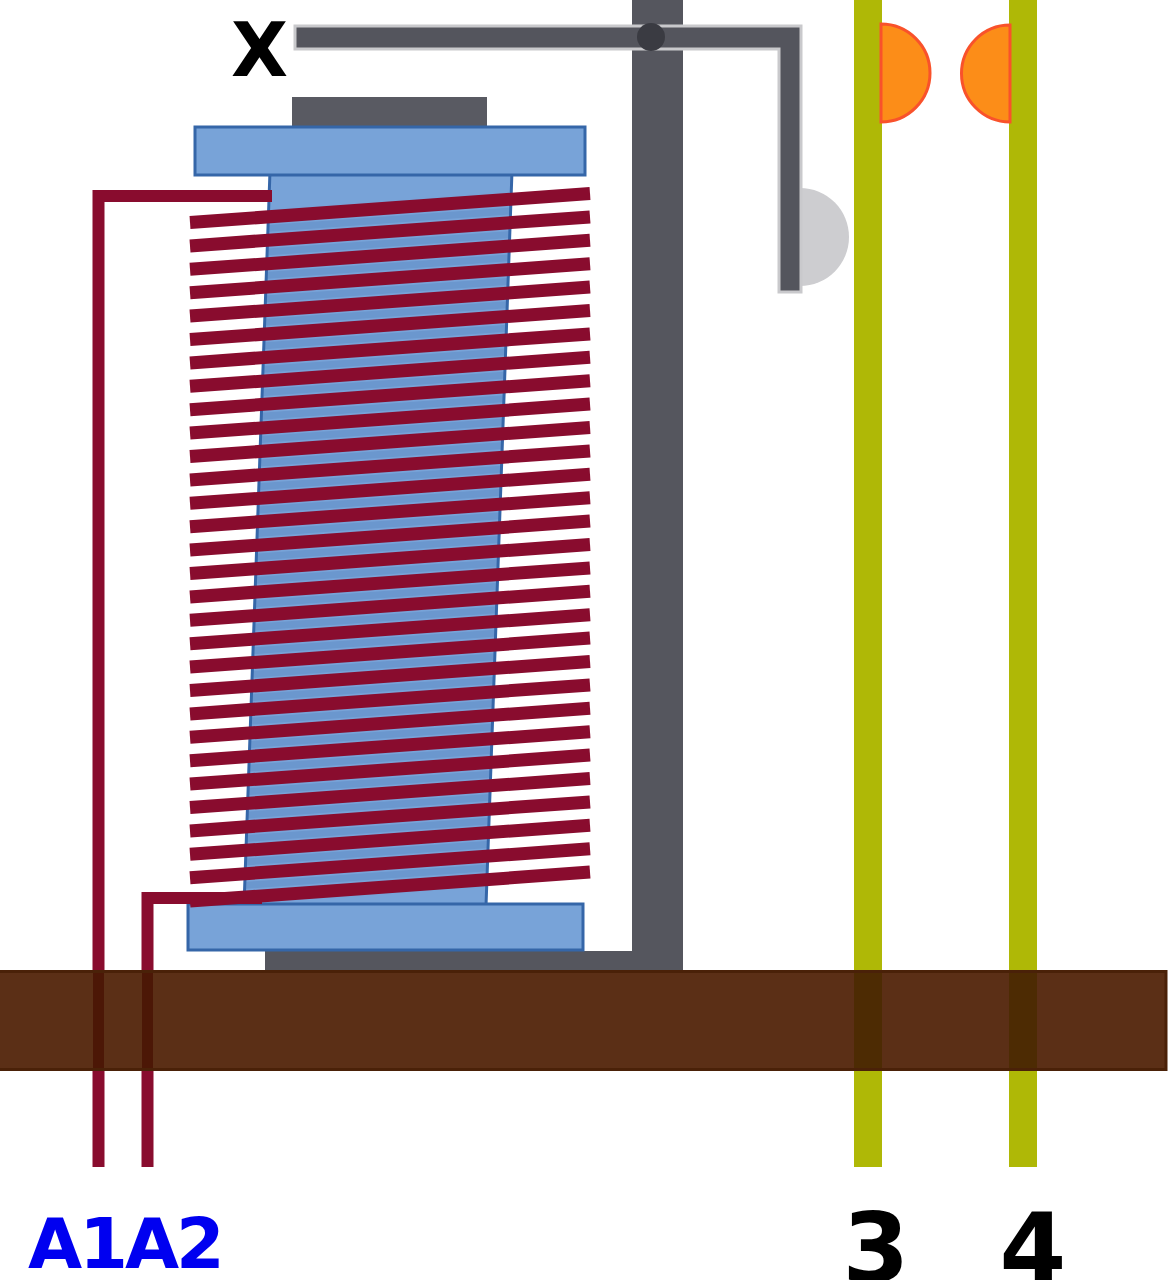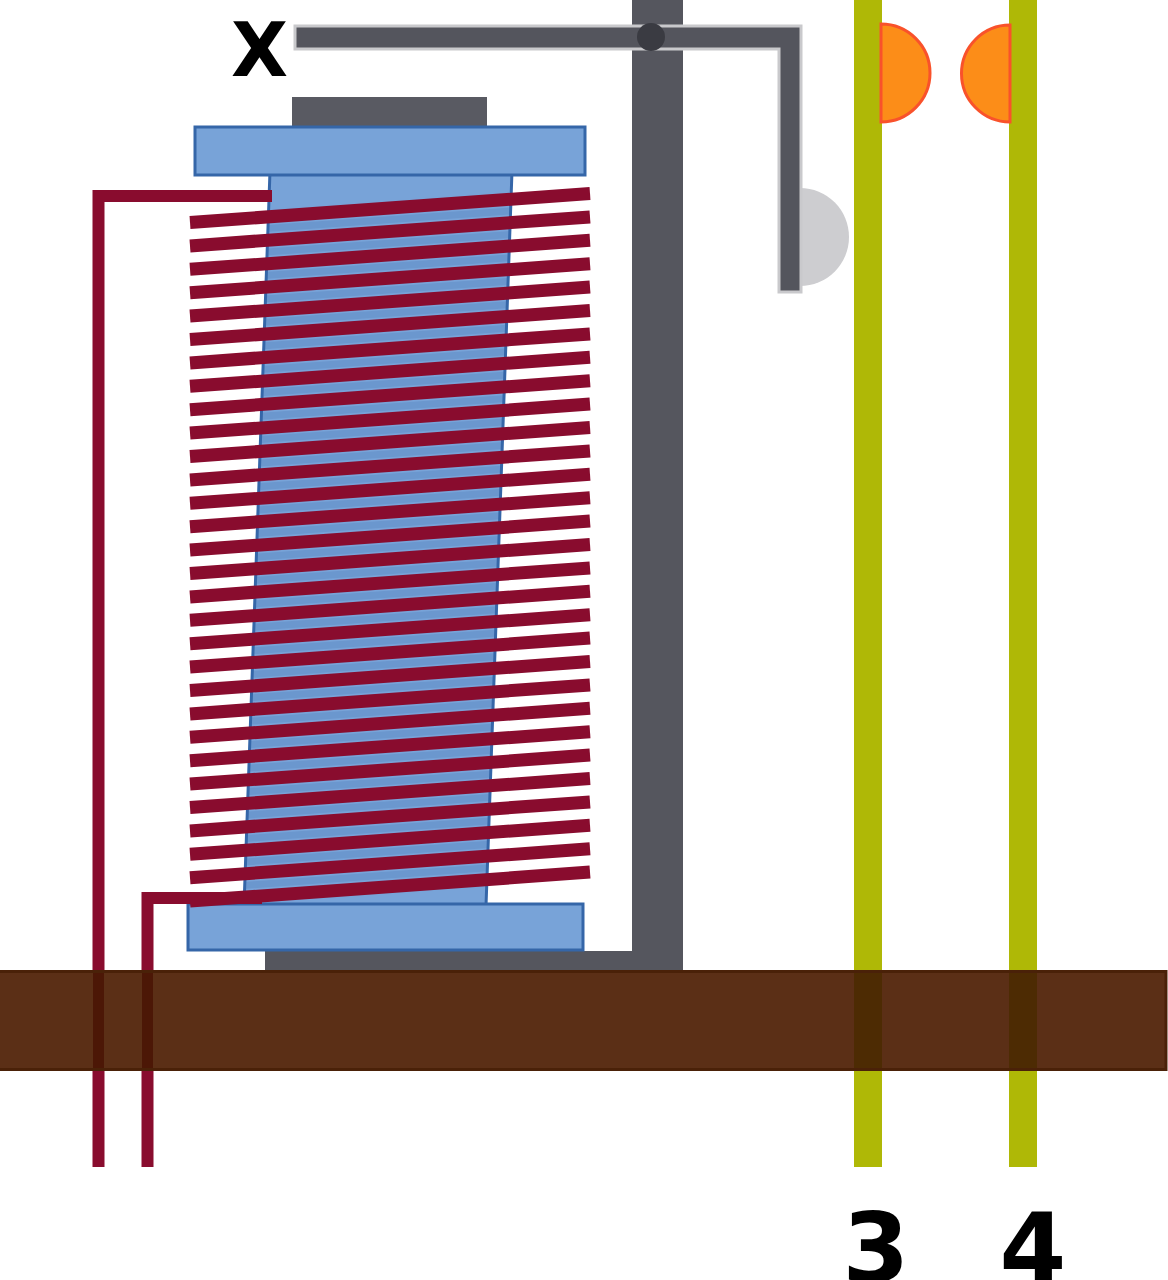--- a/index.html
+++ b/index.html
@@ -123,15 +123,19 @@
 
     <rect x="-5" y="971.5" width="1171" height="98" stroke-width="3" fill="#5b2f16" stroke="#4a2108"></rect>
 
     <rect x="93" y="973" width="11" height="95" fill="#4c1706"></rect>
     <rect x="142" y="973" width="11" height="95" fill="#4c1706"></rect>
     <rect x="854" y="973" width="28" height="95" fill="#4d2b03"></rect>
     <rect x="1009" y="973" width="28" height="95" fill="#4d2b03"></rect>
   </svg>
 
   <div class="lbl lbl-x" style="color: rgb(0, 0, 0);">X</div>
+  <div class="lbl lbl-a" style="color: rgb(0, 0, 240);">
+    <span>A1</span>
+    <span>A2</span>
+  </div>
   <div class="lbl lbl-3" style="color: rgb(0, 0, 0);">3</div>
   <div class="lbl lbl-4" style="color: rgb(0, 0, 0);">4</div>
 </div>
 
 </body></html>

